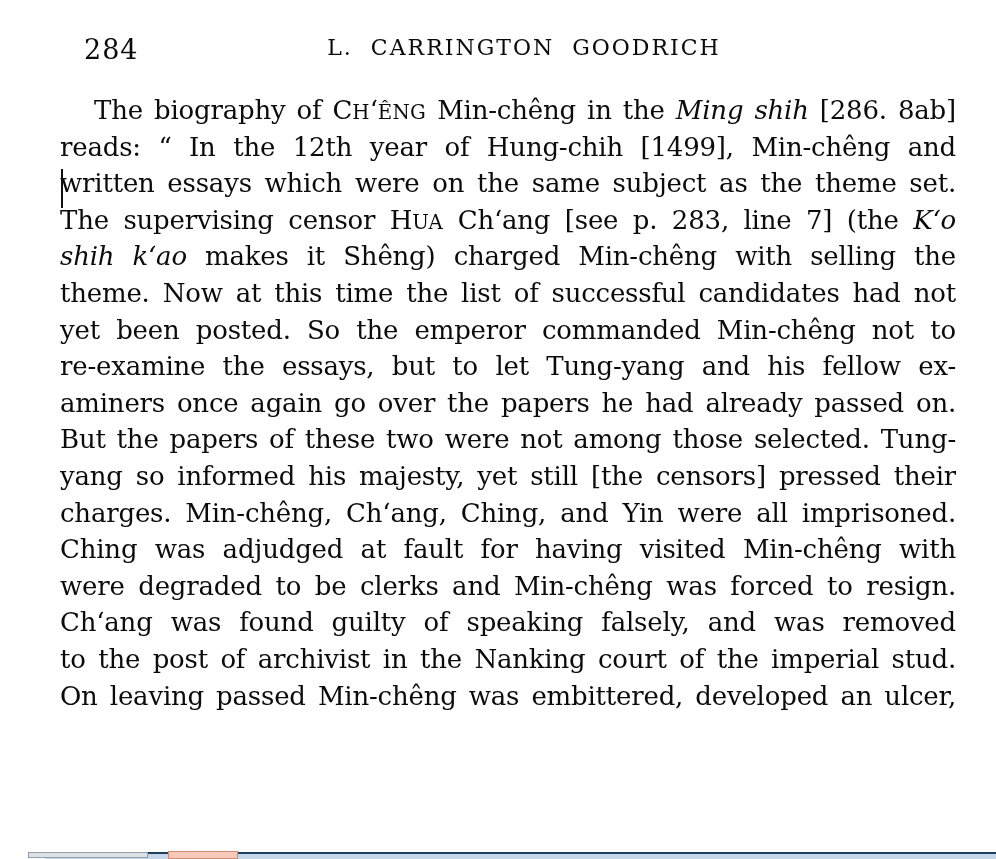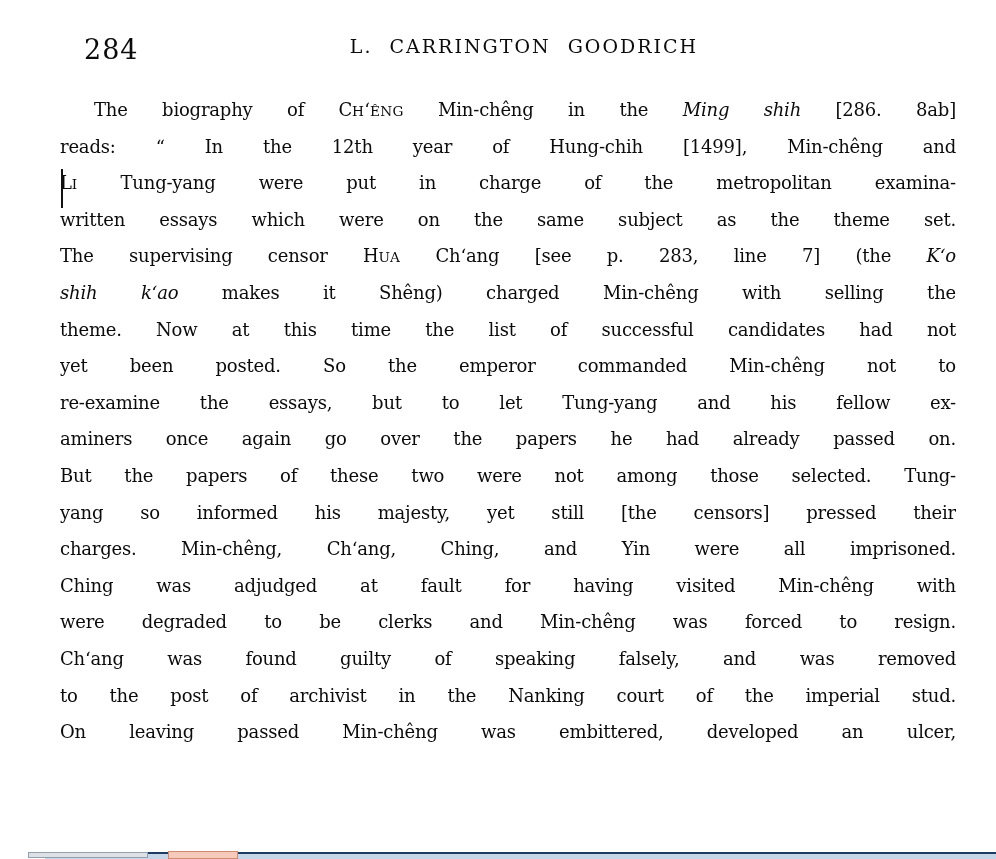--- a/index.html
+++ b/index.html
@@ -14,33 +14,33 @@
   .scan-page { position: absolute; inset: 0; background: #ffffff; }
 
   .header-row { position: absolute; top: 32px; left: 0; right: 8px; height: 34px; }
   .page-num {
     position: absolute; left: 84px; top: 2px;
     font-size: 27px; letter-spacing: 1px;
   }
   .running-header {
     text-align: center;
     padding-left: 60px;
-    font-size: 19px;
+    font-size: 22px;
     letter-spacing: 2px;
     word-spacing: 9px;
     margin-top: 3px;
   }
 
   .body-text {
     position: absolute;
     left: 60px; top: 92px;
     width: 896px;
   }
   .line {
-    font-size: 18px;
+    font-size: 26px;
     line-height: 36.6px;
     height: 36.6px;
     overflow: hidden;
     text-align: justify;
     text-align-last: justify;
     letter-spacing: -0.2px;
   }
   .line.indent { text-indent: 34px; }
   .line i { font-style: italic; }
   .line .sc { font-size: 0.76em; letter-spacing: 0.3px; }
@@ -77,21 +77,20 @@
 <div class="scan-page">
 
   <div class="header-row">
     <div class="page-num">284</div>
     <div class="running-header">L. CARRINGTON GOODRICH</div>
   </div>
 
   <div class="body-text">
       <div class="line indent">The biography of C<span class="sc">H</span>‘<span class="sc">ÊNG</span> Min-chêng in the <i>Ming shih</i> [286. 8ab]</div>
       <div class="line">reads: “ In the 12th year of Hung-chih [1499], Min-chêng and</div>
-      <div class="line">L<span class="sc">I</span> Tung-yang were put in charge of the metropolitan examina-</div>
       <div class="line">written essays which were on the same subject as the theme set.</div>
       <div class="line">The supervising censor H<span class="sc">UA</span> Ch‘ang [see p. 283, line 7] (the <i>K‘o</i></div>
       <div class="line"><i>shih k‘ao</i> makes it Shêng) charged Min-chêng with selling the</div>
       <div class="line">theme. Now at this time the list of successful candidates had not</div>
       <div class="line">yet been posted. So the emperor commanded Min-chêng not to</div>
       <div class="line">re-examine the essays, but to let Tung-yang and his fellow ex-</div>
       <div class="line">aminers once again go over the papers he had already passed on.</div>
       <div class="line">But the papers of these two were not among those selected. Tung-</div>
       <div class="line">yang so informed his majesty, yet still [the censors] pressed their</div>
       <div class="line">charges. Min-chêng, Ch‘ang, Ching, and Yin were all imprisoned.</div>

